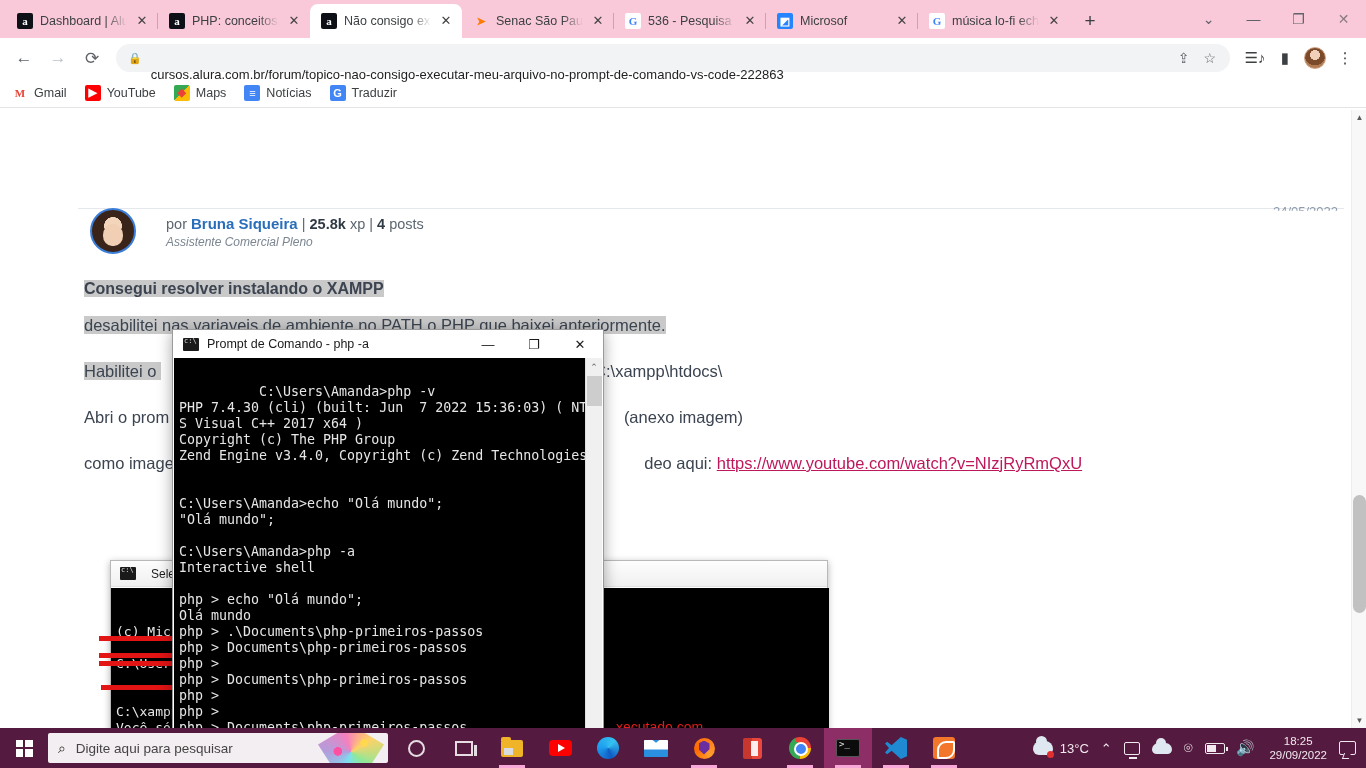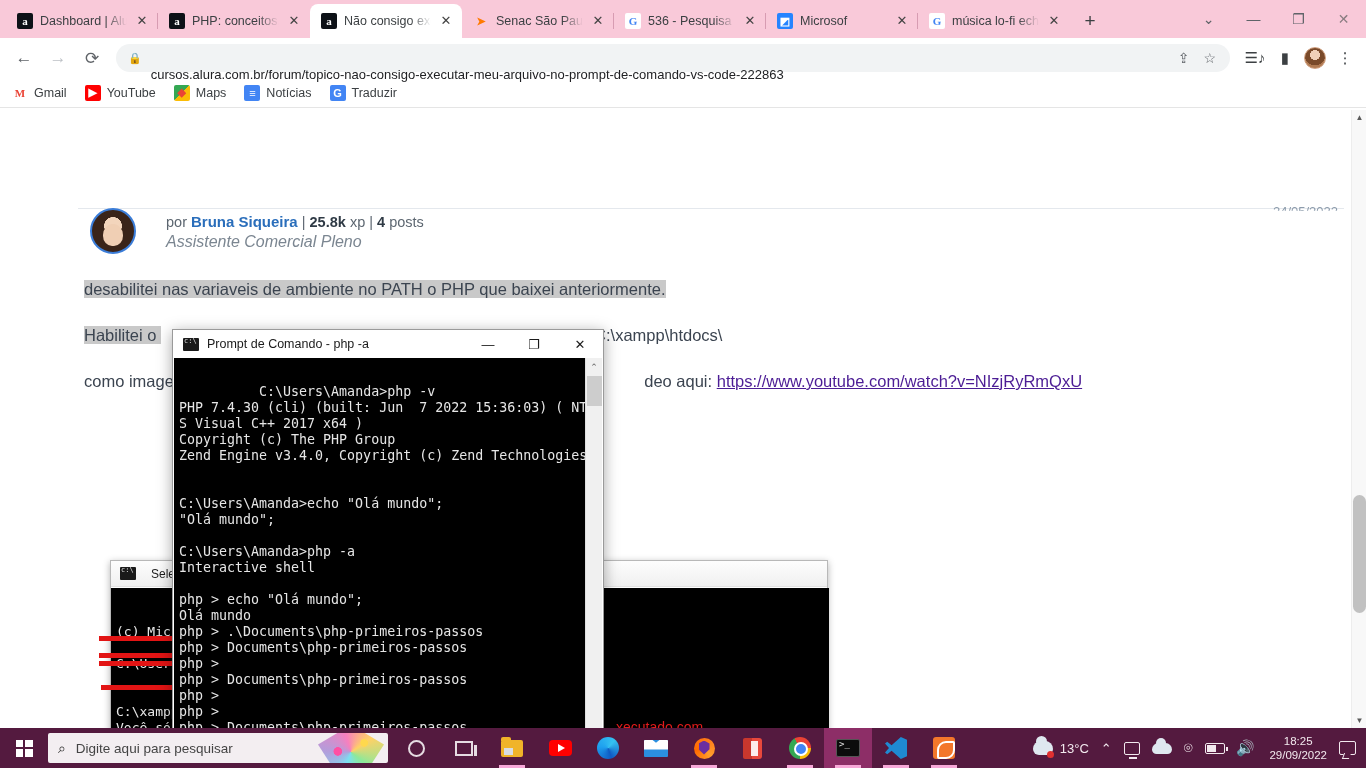--- a/index.html
+++ b/index.html
@@ -85,27 +85,27 @@
   .post-hr { position: absolute; left: 78px; right: 22px; top: 100px; height: 1px; background: #e4e8ed; }
   .post-author { position: absolute; left: 90px; top: 100px; display: flex; gap: 30px; align-items: center; }
   .pa-avatar { width: 46px; height: 46px; border-radius: 50%; border: 2px solid #3b7dd8; overflow: hidden;
       background: radial-gradient(circle at 50% 38%, #f3d5bc 0 26%, #3a2419 27% 100%); position: relative; }
   .pa-avatar:after { content:''; position:absolute; left:50%; top:34%; transform:translateX(-50%);
       width: 20px; height: 22px; border-radius: 50% 50% 45% 45%; background:#f0cfb4; }
   .pa-meta { padding-top: 2px; }
   .pa-line1 { font-size: 14.5px; color: #5c6670; }
   .pa-line1 b.name { color: #2a6ebb; font-size: 15px; }
   .pa-line1 b { color: #2f3a45; }
-  .pa-role { font-size: 16px; font-style: italic; color: #7b8691; margin-top: 3px; }
+  .pa-role { font-size: 12px; font-style: italic; color: #7b8691; margin-top: 3px; }
 
   .body-text { position: absolute; left: 84px; right: 40px; top: 170px; color: #3b4450; }
   .bt-line { font-size: 16.5px; line-height: 22px; margin-bottom: 24px; white-space: nowrap; }
   .bt-line.strong { font-weight: bold; font-size: 16px; margin-bottom: 14px; }
   .hl { background: #c9c9c9; }
-  .lnk { color: #4c1d95; text-decoration: underline; margin-top: 21px; }
+  .lnk { color: #be185d; text-decoration: underline; margin-top: 21px; }
 
   
   .cmd-back {
     position: absolute; left: 110px; top: 452px; width: 718px; height: 276px;
     background: #ffffff; border: 1px solid #b8b8b8;
     box-shadow: 0 2px 7px rgba(0,0,0,.30);
   }
   .cmd-back .cb-title { height: 26px; background: linear-gradient(#fdfdfd,#f0f0f0);
       display: flex; align-items: center; gap: 7px; padding-left: 9px; font-size: 12px; color: #1c1c1c;
       border-bottom: 1px solid #e2e2e2; }
@@ -335,24 +335,29 @@
             <span>xp</span>
             <span>|</span>
             <b>4</b>
             <span>posts</span>
           </div>
           <div class="pa-role">Assistente Comercial Pleno</div>
         </div>
       </div>
 
       <div class="body-text">
+        <div class="bt-line strong"><span class="hl">Consegui resolver instalando o XAMPP</span></div>
         <div class="bt-line"><span class="hl">desabilitei nas variaveis de ambiente no PATH o PHP que baixei anteriormente.</span></div>
         <div class="bt-line">
           <span class="hl">Habilitei o </span>
           <span style="display:inline-block;width:433px"></span><span>C:\xampp\htdocs\</span>
+        </div>
+        <div class="bt-line">
+          <span>Abri o prom</span>
+          <span style="display:inline-block;width:450px"></span><span>(anexo imagem)</span>
         </div>
         <div class="bt-line">
           <span>como imagem</span>
           <span style="display:inline-block;width:452px"></span><span>deo aqui: </span><a class="lnk" href="#">https://www.youtube.com/watch?v=NIzjRyRmQxU</a>
         </div>
       </div>
 
       <div class="cmd-back">
         <div class="cb-title">
           <span class="cf-icon"></span>

